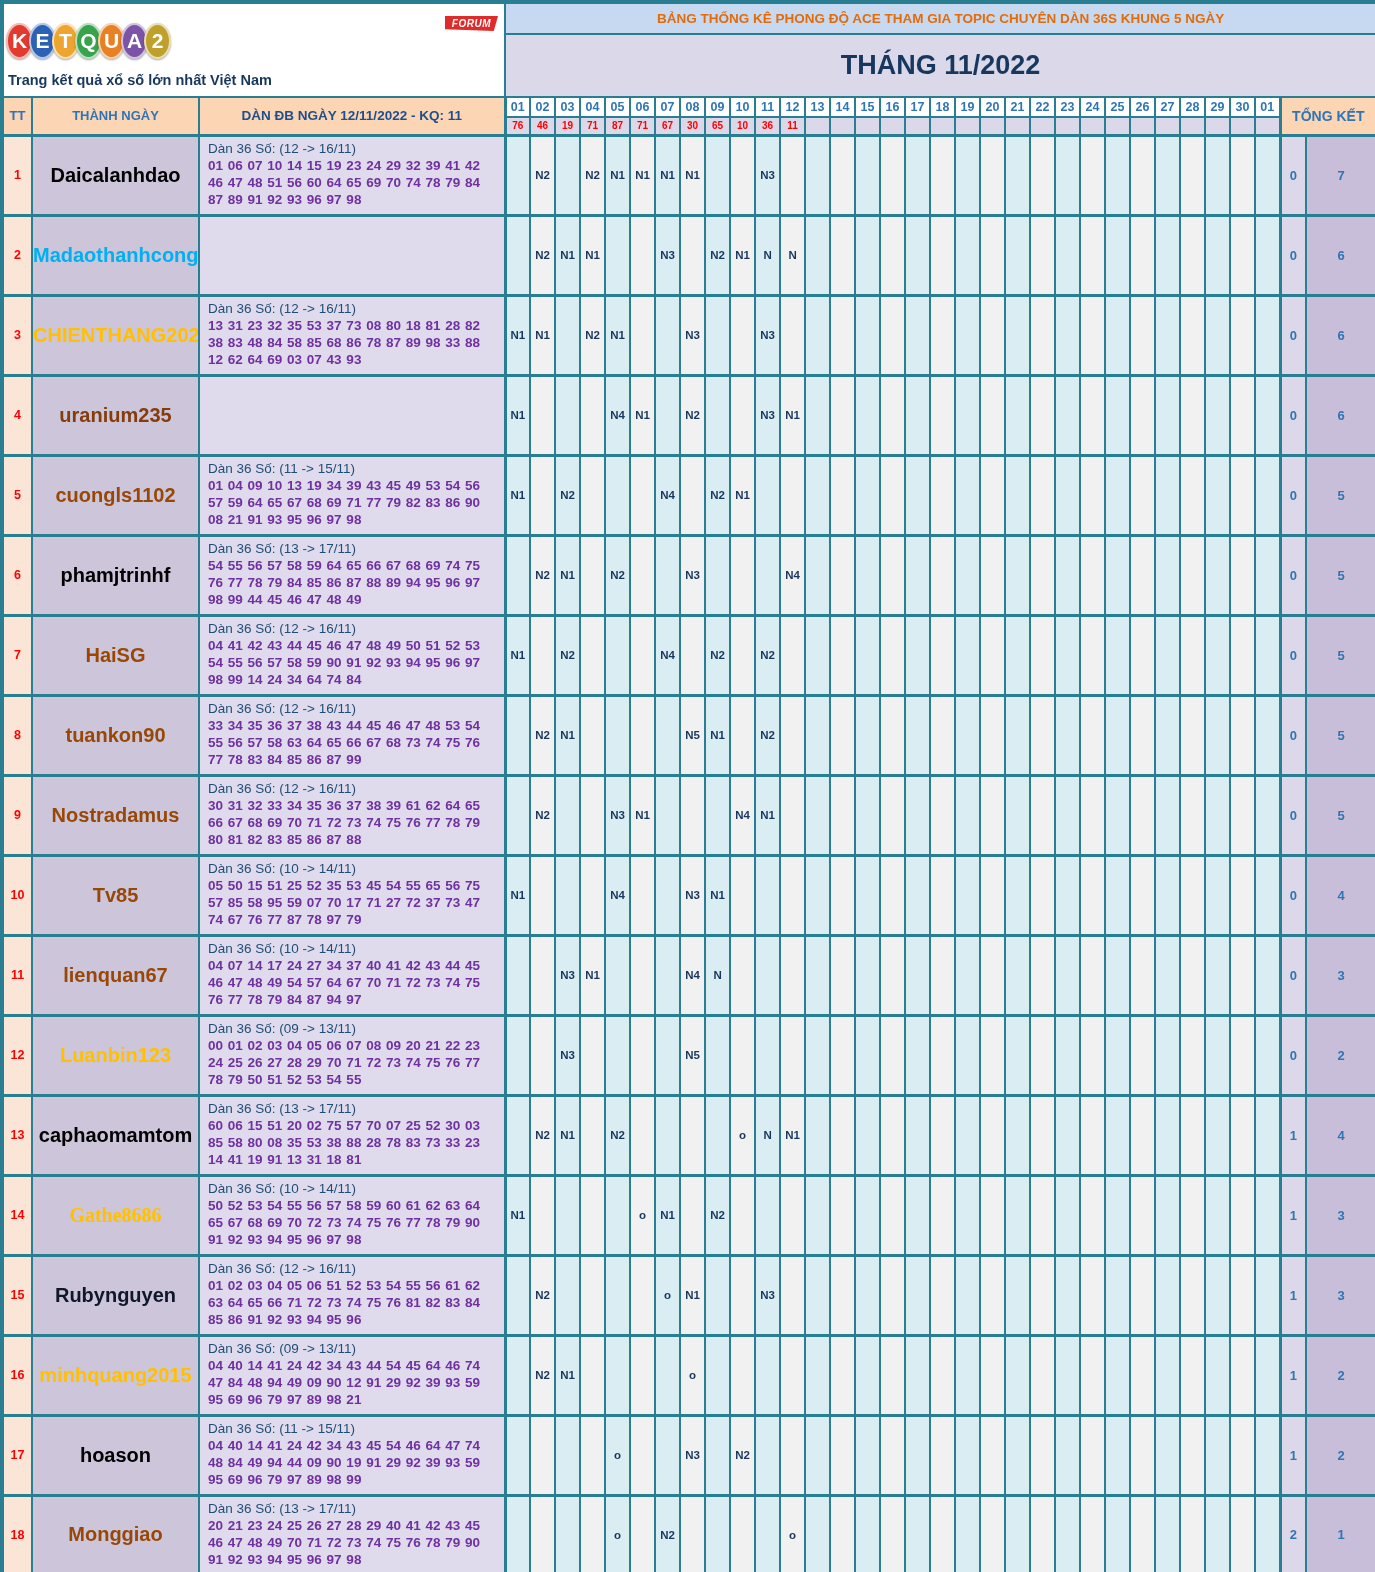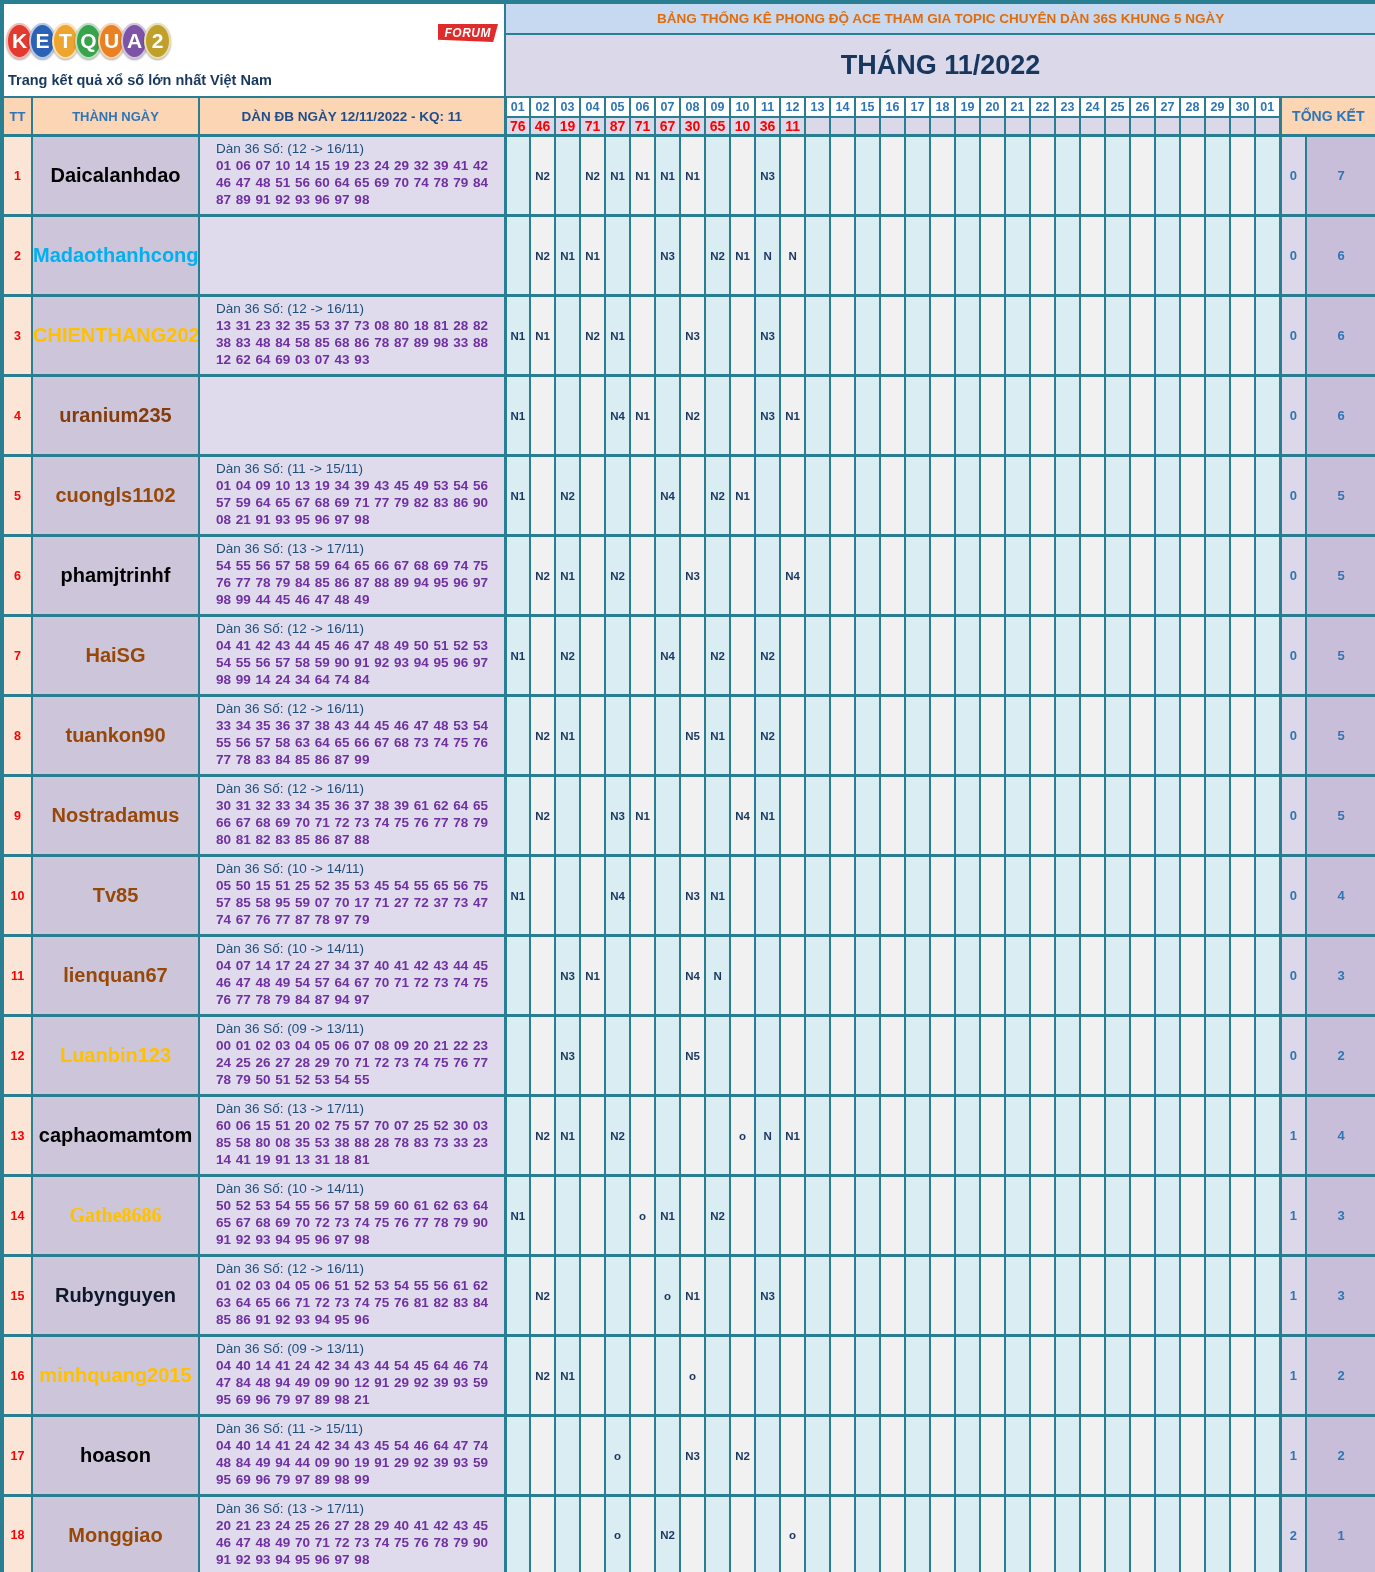--- a/index.html
+++ b/index.html
@@ -8,38 +8,38 @@
   table{border-collapse:collapse;table-layout:fixed;width:1375px;height:1573px;
         font-family:"Liberation Sans",sans-serif;border:4px solid #2a7e91;}
   td{border:2px solid #2a7e91;padding:0;overflow:hidden;}
 
   
   .logo-cell{background:#ffffff;vertical-align:middle;padding:2px 4px;}
   .logo-row{position:relative;display:flex;align-items:center;padding-left:2px;height:58px;}
   .lg{display:inline-flex;align-items:center;justify-content:center;width:27px;height:36px;
       border-radius:50%;color:#fff;font-weight:bold;font-size:21px;margin-left:-4px;
       border:2px solid rgba(255,255,255,.65);box-shadow:0 1px 2px rgba(0,0,0,.35);}
-  .forum-badge{position:absolute;right:2px;top:12px;background:#e02b2b;color:#fff;
-      font-style:italic;font-weight:bold;font-size:12px;padding:2px 7px;
+  .forum-badge{position:absolute;right:2px;top:4px;background:#e02b2b;color:#fff;
+      font-style:italic;font-weight:bold;font-size:10px;padding:2px 7px;
       clip-path:polygon(0 0,100% 0,92% 100%,0 88%);letter-spacing:.5px;}
   .logo-tagline{color:#17375e;font-weight:bold;font-size:14.5px;padding-top:2px;white-space:nowrap;}
 
   .banner1{background:#c7d9f0;color:#e26b0a;font-weight:bold;font-size:13.5px;text-align:center;}
   .banner2{background:#dbd8e9;color:#17375e;font-weight:bold;font-size:27px;text-align:center;
            font-family:"Liberation Sans",sans-serif;}
   .th-peach{background:#fcd5b4;color:#2e75b6;font-weight:bold;font-size:13px;text-align:center;}
   .th-dan{background:#fcd5b4;color:#1f4e8c;font-weight:bold;font-size:13.5px;text-align:center;}
   .th-total{background:#fcd5b4;color:#2e75b6;font-weight:bold;font-size:14px;text-align:center;}
   .day-h{background:#ffffff;color:#2e75b6;font-weight:bold;font-size:12.5px;text-align:center;}
-  .kq{background:#dbd8e9;color:#ff0000;font-weight:bold;font-size:14px;text-align:center;}
+  .kq{background:#dbd8e9;color:#ff0000;font-weight:bold;font-size:10px;text-align:center;}
 
   
   .tt-cell{background:#fbe5d6;color:#ff0000;font-weight:bold;font-size:12.5px;text-align:center;}
   .member-cell{background:#cdc5da;text-align:center;font-weight:bold;font-size:20px;cursor:pointer;}
-  .dan-cell{background:#dfdbec;vertical-align:top;padding:3px 4px 2px 16px;}
+  .dan-cell{background:#dfdbec;vertical-align:top;padding:3px 4px 2px 8px;}
   .dan-label{color:#1f4e79;font-size:13.5px;line-height:1.26;}
   .dan-nums{color:#7030a0;font-size:13.5px;line-height:1.26;word-spacing:1px;font-weight:bold;}
   .day-cell{font-weight:bold;color:#17375e;font-size:11.5px;text-align:center;}
   .odd{background:#d9edf3;} .even{background:#f1f1f1;}
   .bl3{border-left:3px solid #2a7e91;}
   tbody td{border-top:3px solid #2a7e91;}
   .tot1{background:#ddd8e9;color:#2e75b6;font-weight:bold;font-size:13px;text-align:center;}
   .tot2{background:#c8bed9;color:#2e75b6;font-weight:bold;font-size:13px;text-align:center;}
 </style>
 </head>

